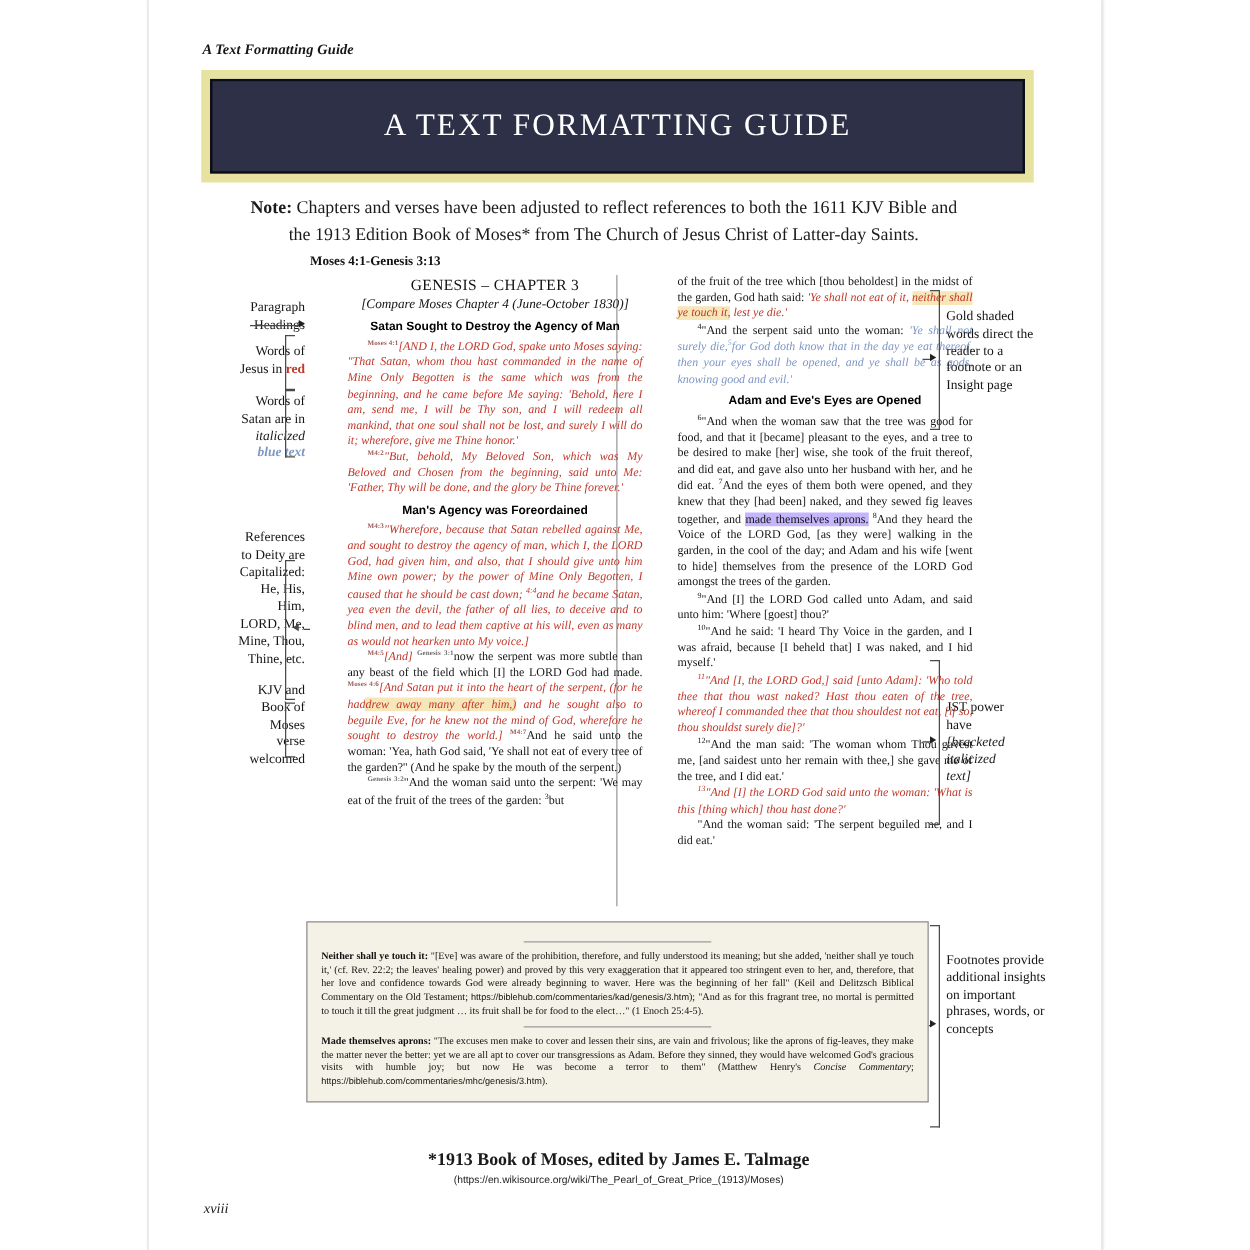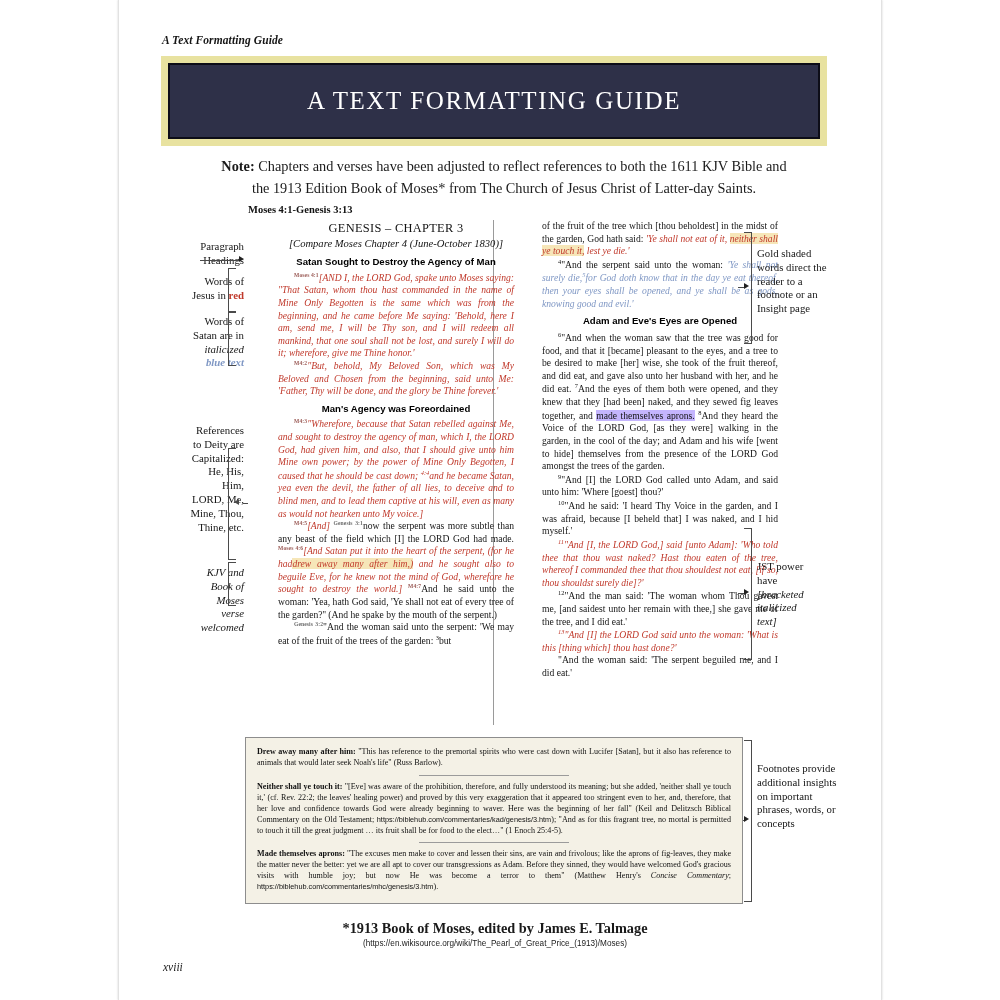--- a/index.html
+++ b/index.html
@@ -69,21 +69,21 @@
     color: #ffffff;
     font-size: 25px;
     letter-spacing: 1.6px;
     font-weight: 400;
     font-family: "Liberation Serif", serif;
   }
 
   
   #note-block {
     position: absolute;
-    left: 184px;
+    left: 163px;
     top: 155px;
     width: 640px;
     text-align: center;
     font-size: 14.3px;
     line-height: 1.55;
   }
   #note-block b { font-weight: 700; }
 
   
   #passage-range {
@@ -328,21 +328,21 @@
   <span>He, His,</span><br>
   <span>Him,</span><br>
   <span>LORD, Me,</span><br>
   <span>Mine, Thou,</span><br>
   <span>Thine, etc.</span>
 </div>
 <div class="brace" style="left:228px; top:448px; height:110px;"></div>
 <div class="arrow-line" style="left:243px; top:503px; width:5px;"></div>
 <div class="arrow-head-left" style="left:234px; top:499px;"></div>
 
-<div class="anno anno-left" style="top:566px;font-style:italic;">
+<div class="anno anno-left" style="top:546px;">
   <span>KJV and</span><br>
   <span>Book of</span><br>
   <span>Moses</span><br>
   <span>verse</span><br>
   <span>welcomed</span>
 </div>
 <div class="brace" style="left:228px; top:562px; height:42px;"></div>
 
 <div id="columns">
   <div id="col-divider"></div>
@@ -430,23 +430,20 @@
 <div class="rbrace" style="left:744px; top:528px; height:130px;"></div>
 <div class="arrow-line" style="left:738px; top:593px; width:6px;"></div>
 <div class="arrow-head" style="left:744px; top:589px;"></div>
 
 <div class="anno anno-right" style="top:762px;">Footnotes provide additional insights on important phrases, words, or concepts</div>
 <div class="rbrace" style="left:744px; top:740px; height:160px;"></div>
 <div class="arrow-line" style="left:738px; top:820px; width:6px;"></div>
 <div class="arrow-head" style="left:744px; top:816px;"></div>
 
 <div id="footnote-panel">
-  <p class="fn">
-    <b>Drew away many after him:</b><span> "This has reference to the premortal spirits who were cast down with Lucifer [Satan], but it also has reference to animals that would later seek Noah's life" (Russ Barlow).</span>
-  </p>
   <div class="fn-sep"></div>
   <p class="fn">
     <b>Neither shall ye touch it:</b><span> "[Eve] was aware of the prohibition, therefore, and fully understood its meaning; but she added, 'neither shall ye touch it,' (cf. Rev. 22:2; the leaves' healing power) and proved by this very exaggeration that it appeared too stringent even to her, and, therefore, that her love and confidence towards God were already beginning to waver. Here was the beginning of her fall" (Keil and Delitzsch Biblical Commentary on the Old Testament; </span><span class="url">https://biblehub.com/commentaries/kad/genesis/3.htm</span><span>); "And as for this fragrant tree, no mortal is permitted to touch it till the great judgment … its fruit shall be for food to the elect…" (1 Enoch 25:4-5).</span>
   </p>
   <div class="fn-sep"></div>
   <p class="fn">
     <b>Made themselves aprons:</b><span> "The excuses men make to cover and lessen their sins, are vain and frivolous; like the aprons of fig-leaves, they make the matter never the better: yet we are all apt to cover our transgressions as Adam. Before they sinned, they would have welcomed God's gracious visits with humble joy; but now He was become a terror to them" (Matthew Henry's </span><i>Concise Commentary</i><span>; </span><span class="url">https://biblehub.com/commentaries/mhc/genesis/3.htm</span><span>).</span>
   </p>
 </div>
 

